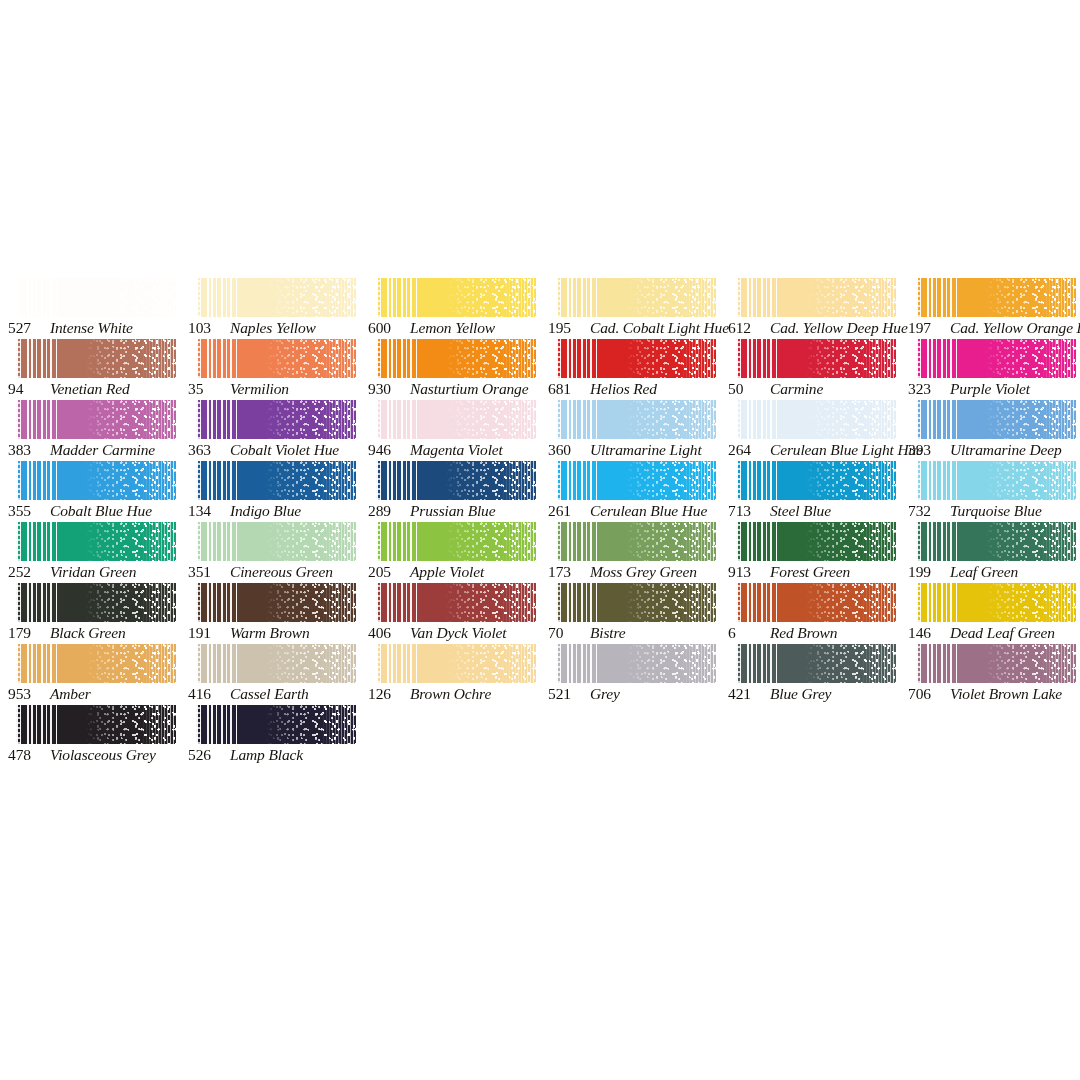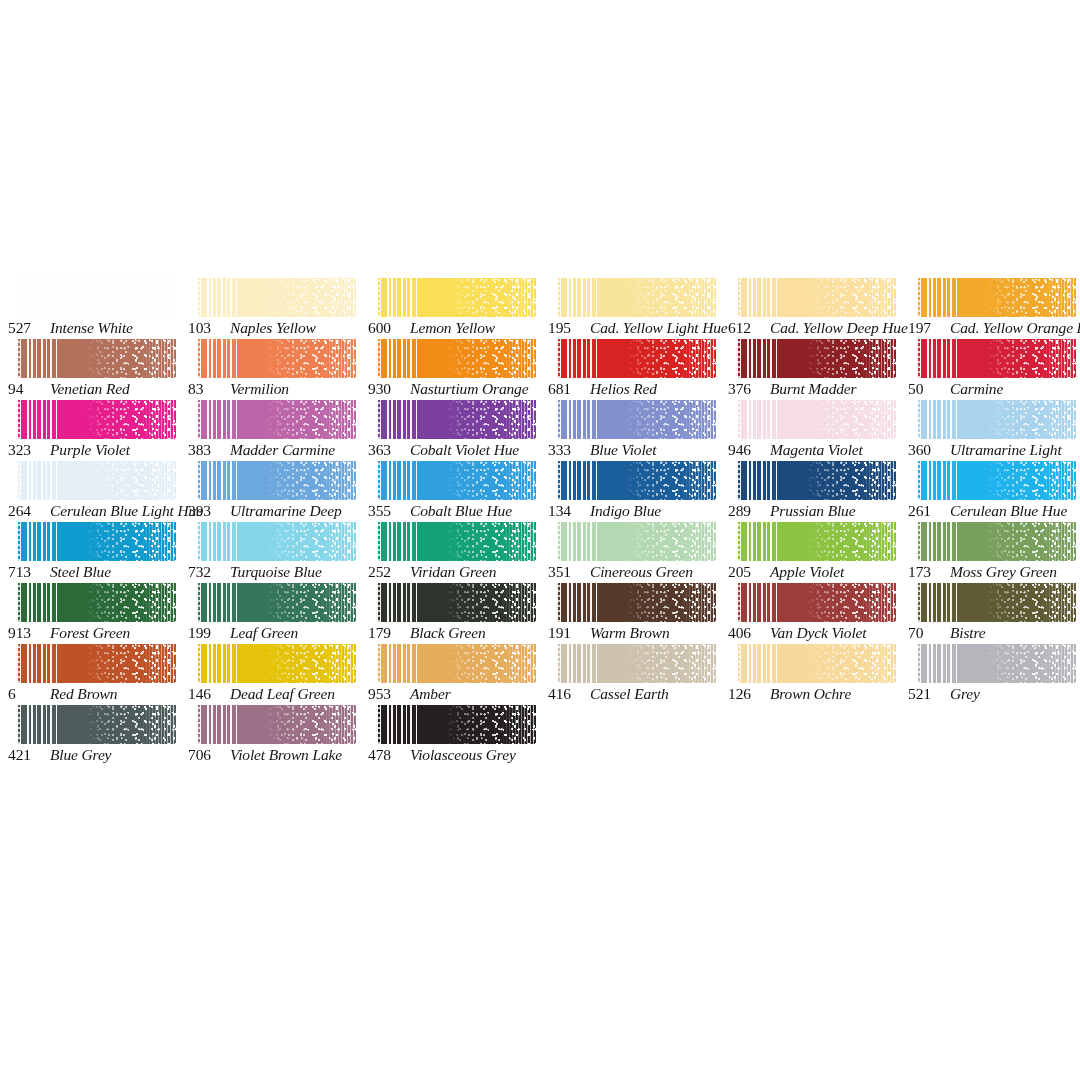--- a/index.html
+++ b/index.html
@@ -218,21 +218,21 @@
         <div class="swatch-caption"><span class="swatch-code">600</span><span class="swatch-name">Lemon Yellow</span></div>
       </div>
       <div class="swatch-cell">
         <div class="swatch-bar" style="--c: #f8e49a;">
           <div class="bar-solid"></div>
           <div class="bar-speckle"></div>
           <div class="bar-tail"></div>
           <div class="bar-streaks"></div>
           <div class="bar-edge"></div>
         </div>
-        <div class="swatch-caption"><span class="swatch-code">195</span><span class="swatch-name">Cad. Yellow Light Hue</span></div>
+        <div class="swatch-caption"><span class="swatch-code">195</span><span class="swatch-name">Cad. Cobalt Light Hue</span></div>
       </div>
       <div class="swatch-cell">
         <div class="swatch-bar" style="--c: #fadf9e;">
           <div class="bar-solid"></div>
           <div class="bar-speckle"></div>
           <div class="bar-tail"></div>
           <div class="bar-streaks"></div>
           <div class="bar-edge"></div>
         </div>
         <div class="swatch-caption"><span class="swatch-code">612</span><span class="swatch-name">Cad. Yellow Deep Hue</span></div>
@@ -258,21 +258,21 @@
         <div class="swatch-caption"><span class="swatch-code">94</span><span class="swatch-name">Venetian Red</span></div>
       </div>
       <div class="swatch-cell">
         <div class="swatch-bar" style="--c: #ef7f4e;">
           <div class="bar-solid"></div>
           <div class="bar-speckle"></div>
           <div class="bar-tail"></div>
           <div class="bar-streaks"></div>
           <div class="bar-edge"></div>
         </div>
-        <div class="swatch-caption"><span class="swatch-code">83</span><span class="swatch-name">Vermilion</span></div>
+        <div class="swatch-caption"><span class="swatch-code">35</span><span class="swatch-name">Vermilion</span></div>
       </div>
       <div class="swatch-cell">
         <div class="swatch-bar" style="--c: #f28c14;">
           <div class="bar-solid"></div>
           <div class="bar-speckle"></div>
           <div class="bar-tail"></div>
           <div class="bar-streaks"></div>
           <div class="bar-edge"></div>
         </div>
         <div class="swatch-caption"><span class="swatch-code">930</span><span class="swatch-name">Nasturtium Orange</span></div>
@@ -281,30 +281,20 @@
         <div class="swatch-bar" style="--c: #d92222;">
           <div class="bar-solid"></div>
           <div class="bar-speckle"></div>
           <div class="bar-tail"></div>
           <div class="bar-streaks"></div>
           <div class="bar-edge"></div>
         </div>
         <div class="swatch-caption"><span class="swatch-code">681</span><span class="swatch-name">Helios Red</span></div>
       </div>
       <div class="swatch-cell">
-        <div class="swatch-bar" style="--c: #8f2026;">
-          <div class="bar-solid"></div>
-          <div class="bar-speckle"></div>
-          <div class="bar-tail"></div>
-          <div class="bar-streaks"></div>
-          <div class="bar-edge"></div>
-        </div>
-        <div class="swatch-caption"><span class="swatch-code">376</span><span class="swatch-name">Burnt Madder</span></div>
-      </div>
-      <div class="swatch-cell">
         <div class="swatch-bar" style="--c: #d6203a;">
           <div class="bar-solid"></div>
           <div class="bar-speckle"></div>
           <div class="bar-tail"></div>
           <div class="bar-streaks"></div>
           <div class="bar-edge"></div>
         </div>
         <div class="swatch-caption"><span class="swatch-code">50</span><span class="swatch-name">Carmine</span></div>
       </div>
       <div class="swatch-cell">
@@ -331,30 +321,20 @@
         <div class="swatch-bar" style="--c: #7b3fa0;">
           <div class="bar-solid"></div>
           <div class="bar-speckle"></div>
           <div class="bar-tail"></div>
           <div class="bar-streaks"></div>
           <div class="bar-edge"></div>
         </div>
         <div class="swatch-caption"><span class="swatch-code">363</span><span class="swatch-name">Cobalt Violet Hue</span></div>
       </div>
       <div class="swatch-cell">
-        <div class="swatch-bar" style="--c: #8291ce;">
-          <div class="bar-solid"></div>
-          <div class="bar-speckle"></div>
-          <div class="bar-tail"></div>
-          <div class="bar-streaks"></div>
-          <div class="bar-edge"></div>
-        </div>
-        <div class="swatch-caption"><span class="swatch-code">333</span><span class="swatch-name">Blue Violet</span></div>
-      </div>
-      <div class="swatch-cell">
         <div class="swatch-bar" style="--c: #f6dde4;">
           <div class="bar-solid"></div>
           <div class="bar-speckle"></div>
           <div class="bar-tail"></div>
           <div class="bar-streaks"></div>
           <div class="bar-edge"></div>
         </div>
         <div class="swatch-caption"><span class="swatch-code">946</span><span class="swatch-name">Magenta Violet</span></div>
       </div>
       <div class="swatch-cell">
@@ -629,15 +609,25 @@
       </div>
       <div class="swatch-cell">
         <div class="swatch-bar" style="--c: #241f22;">
           <div class="bar-solid"></div>
           <div class="bar-speckle"></div>
           <div class="bar-tail"></div>
           <div class="bar-streaks"></div>
           <div class="bar-edge"></div>
         </div>
         <div class="swatch-caption"><span class="swatch-code">478</span><span class="swatch-name">Violasceous Grey</span></div>
+      </div>
+      <div class="swatch-cell">
+        <div class="swatch-bar" style="--c: #221f34;">
+          <div class="bar-solid"></div>
+          <div class="bar-speckle"></div>
+          <div class="bar-tail"></div>
+          <div class="bar-streaks"></div>
+          <div class="bar-edge"></div>
+        </div>
+        <div class="swatch-caption"><span class="swatch-code">526</span><span class="swatch-name">Lamp Black</span></div>
       </div>
     </div>
 </div>
 
 </body></html>

